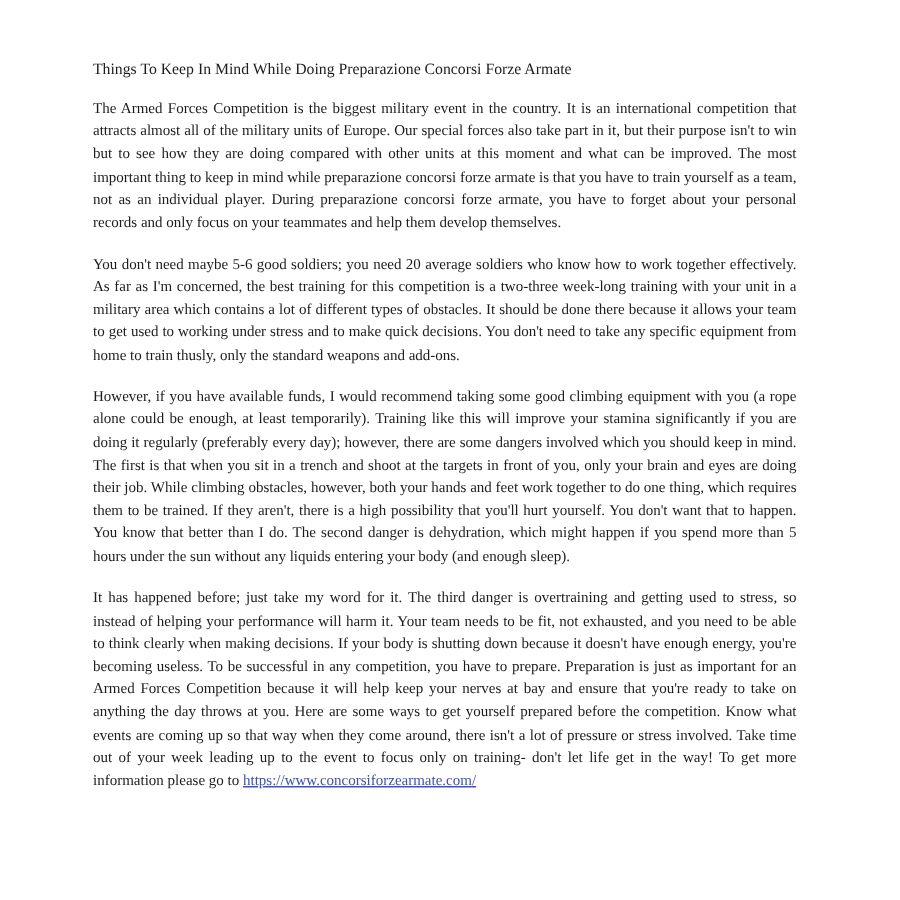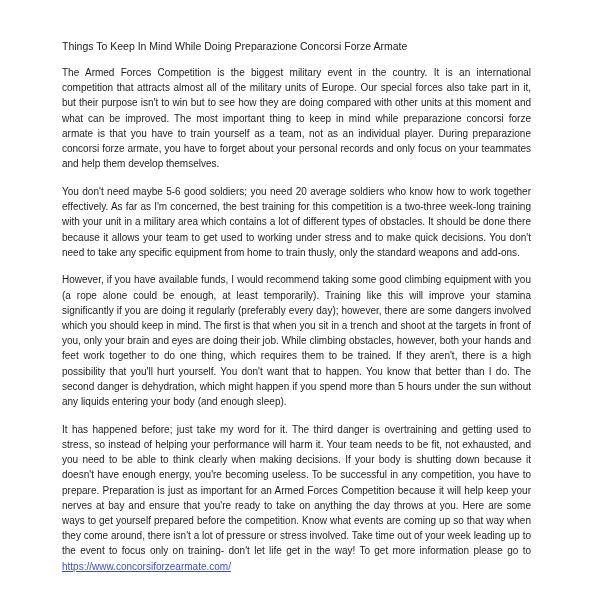--- a/index.html
+++ b/index.html
@@ -6,21 +6,21 @@
     margin: 0;
     padding: 0;
     background: #ffffff;
   }
   .page {
     position: relative;
     width: 600px;
     height: 598px;
     background: #ffffff;
     overflow: hidden;
-    font-family: Liberation Sans, sans-serif;
+    font-family: Liberation Serif, serif;
   }
   .content {
     position: absolute;
     left: 62px;
     top: 39px;
     width: 469px;
     color: #1c1c1c;
   }
   .doc-title {
     margin: 0 0 11px 0;

